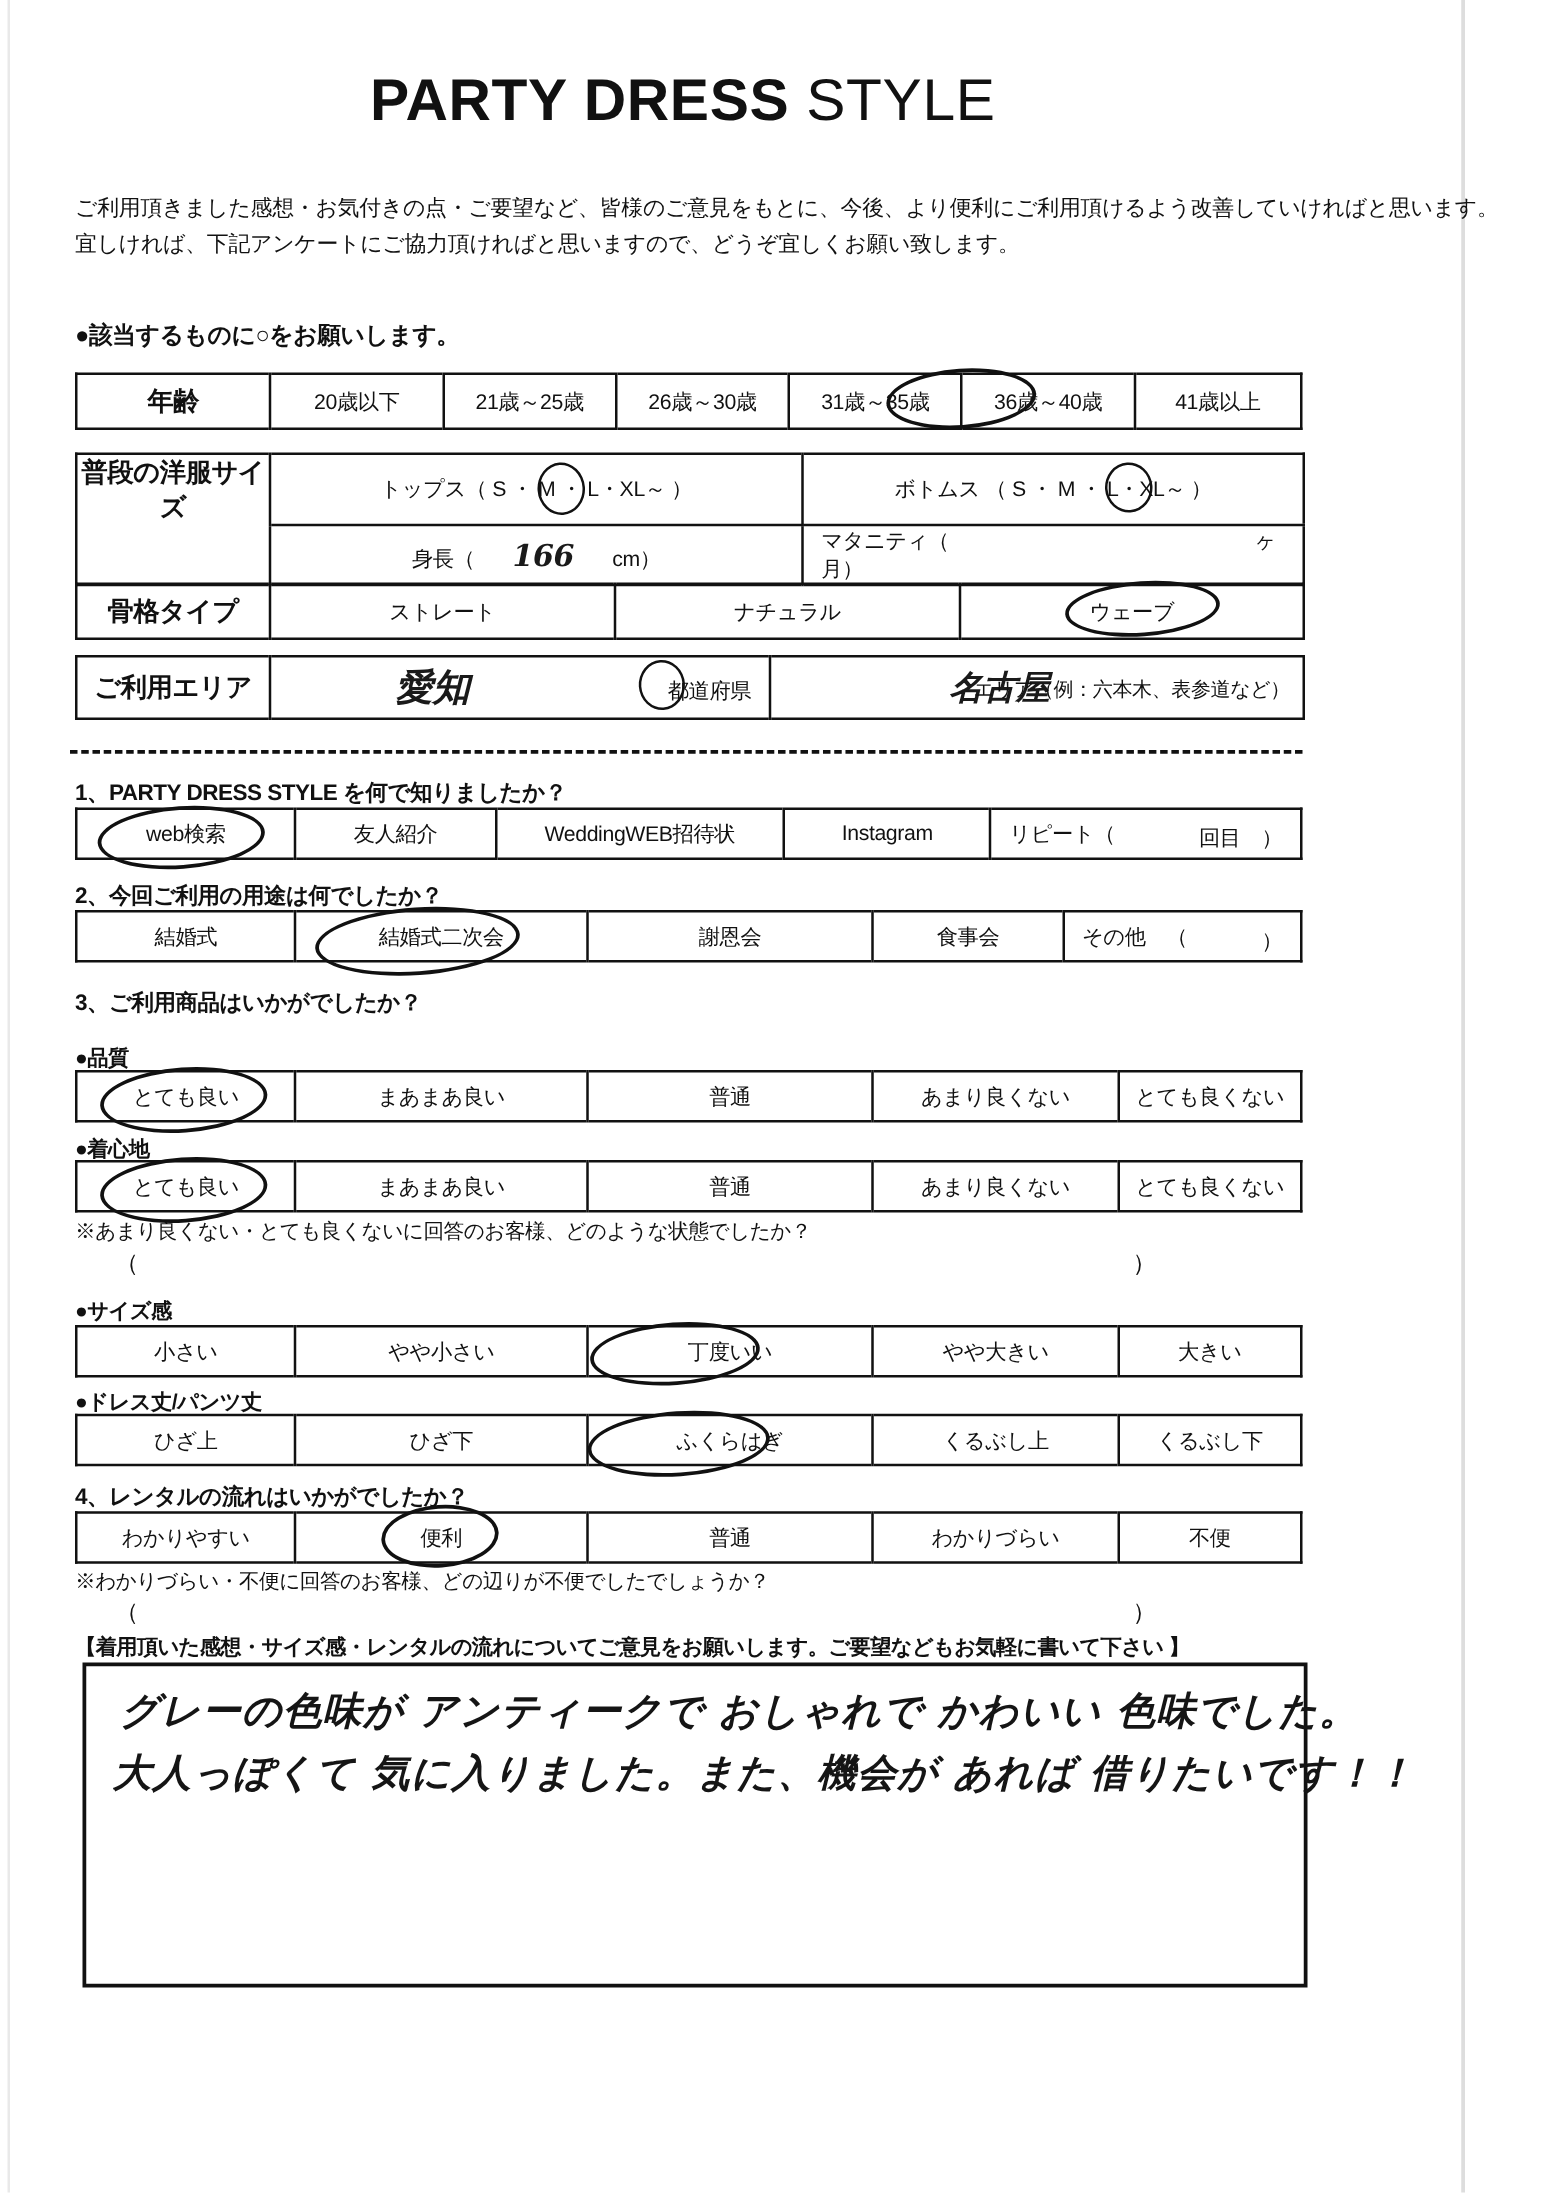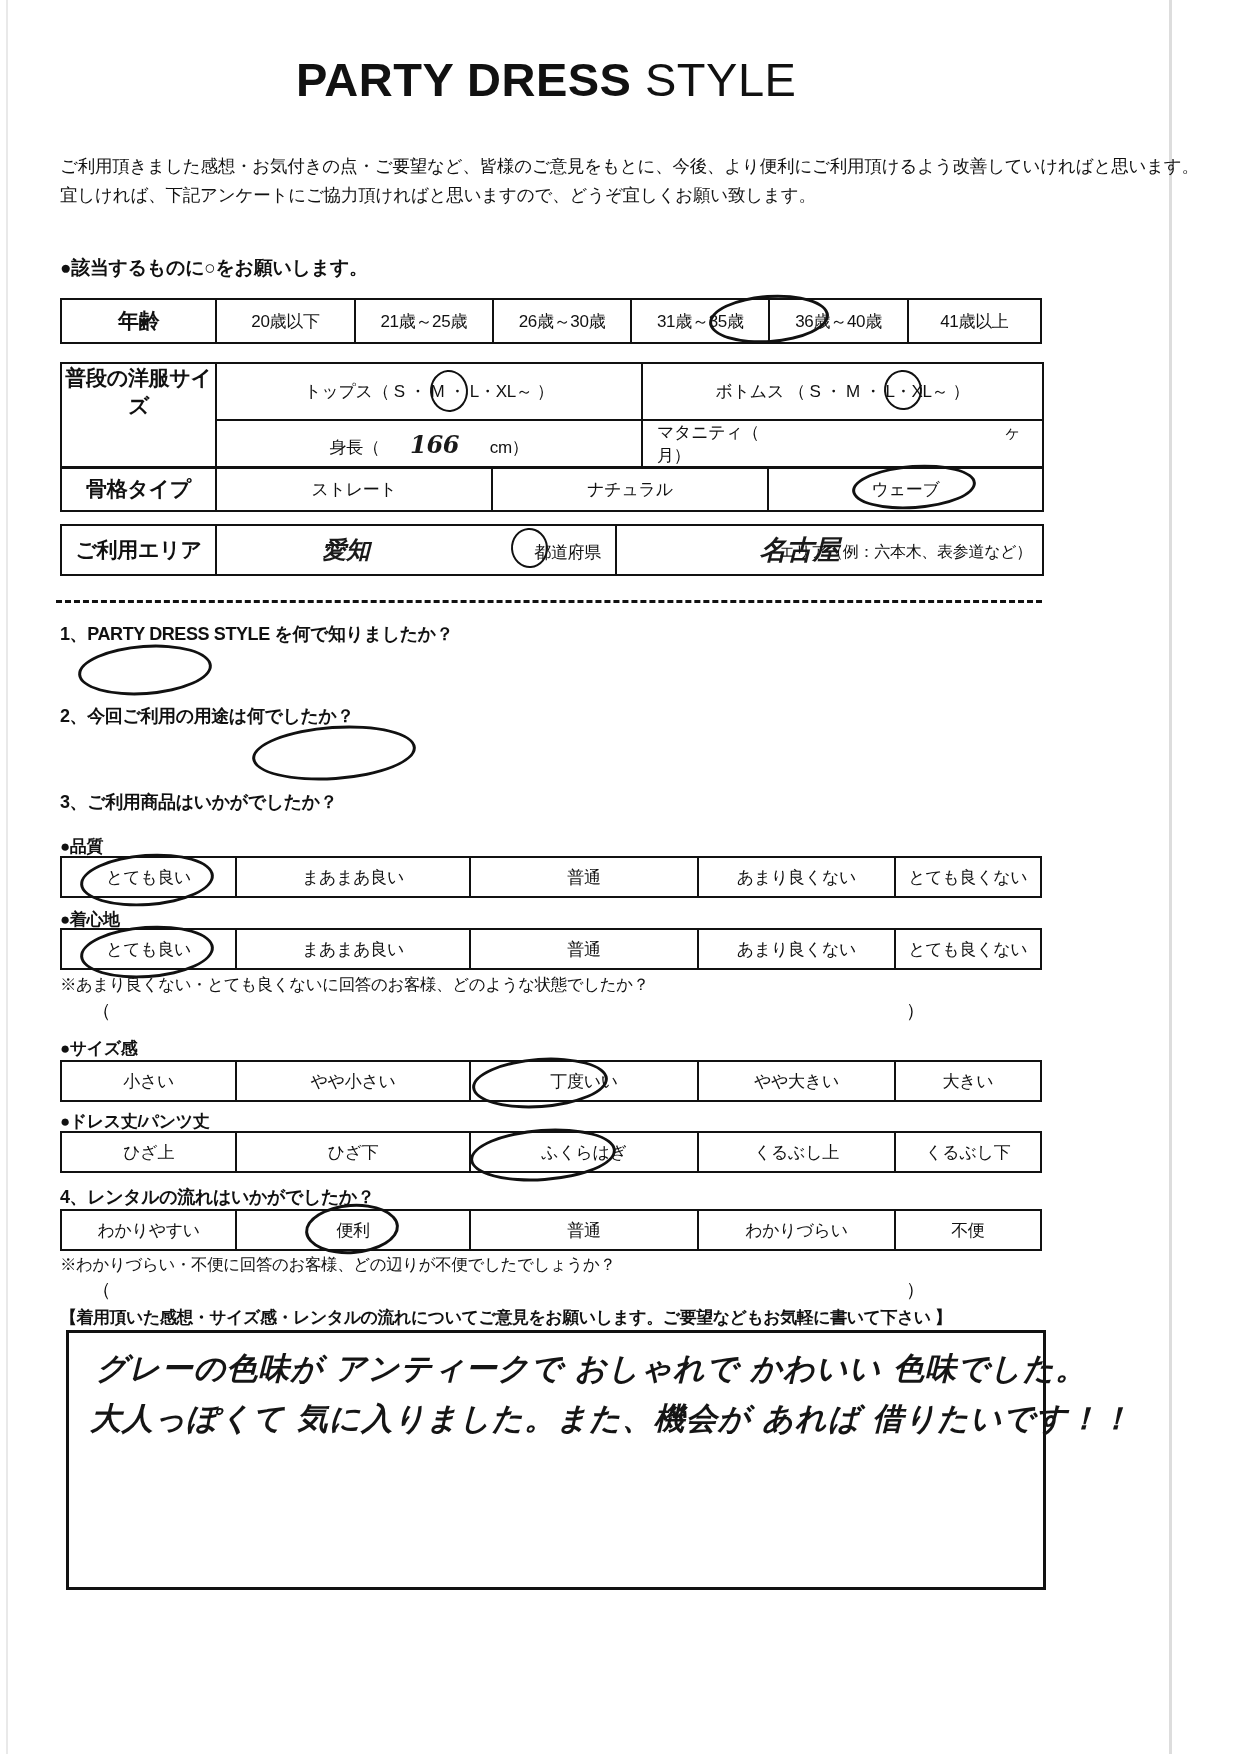--- a/index.html
+++ b/index.html
@@ -196,37 +196,61 @@
       <div class="cell" style="width:276px;">ナチュラル</div>
       <div class="cell" style="width:275px;">ウェーブ</div>
     </div>
   </div>
   <div class="circ" style="left:852px; top:465px; width:118px; height:38px;"></div>
 
   <div class="tbl" style="left:60px; top:524px; width:982px; height:52px;">
     <div class="trow">
       <div class="cell hdr" style="width:155px;">ご利用エリア</div>
       <div class="cell" style="width:400px;">
-        <span class="hand" style="font-size:24px; padding-right:140px;">愛知</span>
+        <span class="hand" style="font-size:30px; padding-right:140px;">愛知</span>
         <span style="position:absolute; right:14px; top:15px;">都道府県</span>
       </div>
       <div class="cell" style="width:427px;">
         <span class="hand" style="font-size:27px; padding-right:60px;">名古屋</span>
         <span style="position:absolute; right:10px; top:16px; font-size:16px;">エリア（例：六本木、表参道など）</span>
       </div>
     </div>
   </div>
   <div class="circ sm" style="left:511px; top:528px; width:33px; height:36px;"></div>
 
   <div class="dashline"></div>
 
   <div class="qlabel" style="left:60px; top:622px;">1、PARTY DRESS STYLE を何で知りましたか？</div>
+  <div class="tbl" style="left:60px; top:646px; width:982px; height:42px;">
+    <div class="trow">
+      <div class="cell" style="width:175px;">web検索</div>
+      <div class="cell" style="width:160px;">友人紹介</div>
+      <div class="cell" style="width:230px;">WeddingWEB招待状</div>
+      <div class="cell" style="width:165px;">Instagram</div>
+      <div class="cell lft" style="width:248px;">
+        <span>リピート（</span>
+        <span style="position:absolute; right:14px; top:11px;">回目　）</span>
+      </div>
+    </div>
+  </div>
   <div class="circ" style="left:78px; top:645px; width:128px; height:44px;"></div>
 
   <div class="qlabel" style="left:60px; top:704px;">2、今回ご利用の用途は何でしたか？</div>
+  <div class="tbl" style="left:60px; top:728px; width:982px; height:42px;">
+    <div class="trow">
+      <div class="cell" style="width:175px;">結婚式</div>
+      <div class="cell" style="width:233px;">結婚式二次会</div>
+      <div class="cell" style="width:228px;">謝恩会</div>
+      <div class="cell" style="width:152px;">食事会</div>
+      <div class="cell lft" style="width:190px;">
+        <span>その他　（</span>
+        <span style="position:absolute; right:14px; top:11px;">）</span>
+      </div>
+    </div>
+  </div>
   <div class="circ" style="left:252px; top:726px; width:158px; height:48px;"></div>
 
   <div class="qlabel" style="left:60px; top:790px;">3、ご利用商品はいかがでしたか？</div>
 
   <div class="sublabel" style="left:60px; top:835px;">●品質</div>
   <div class="tbl" style="left:60px; top:856px; width:982px; height:42px;">
     <div class="trow">
       <div class="cell" style="width:175px;">とても良い</div>
       <div class="cell" style="width:233px;">まあまあ良い</div>
       <div class="cell" style="width:228px;">普通</div>

